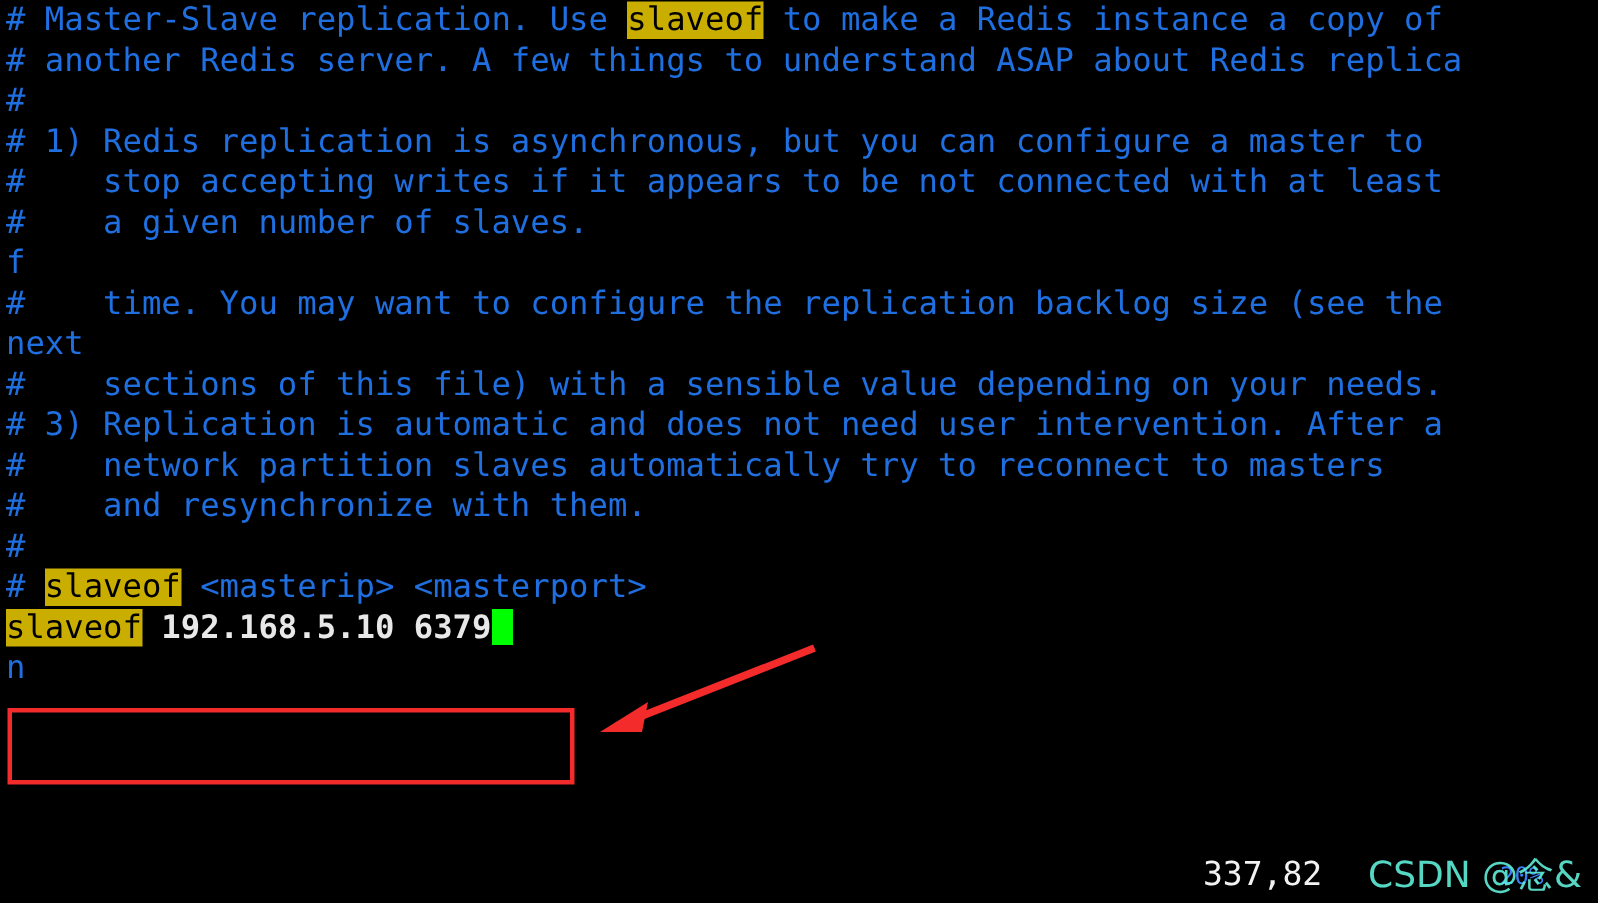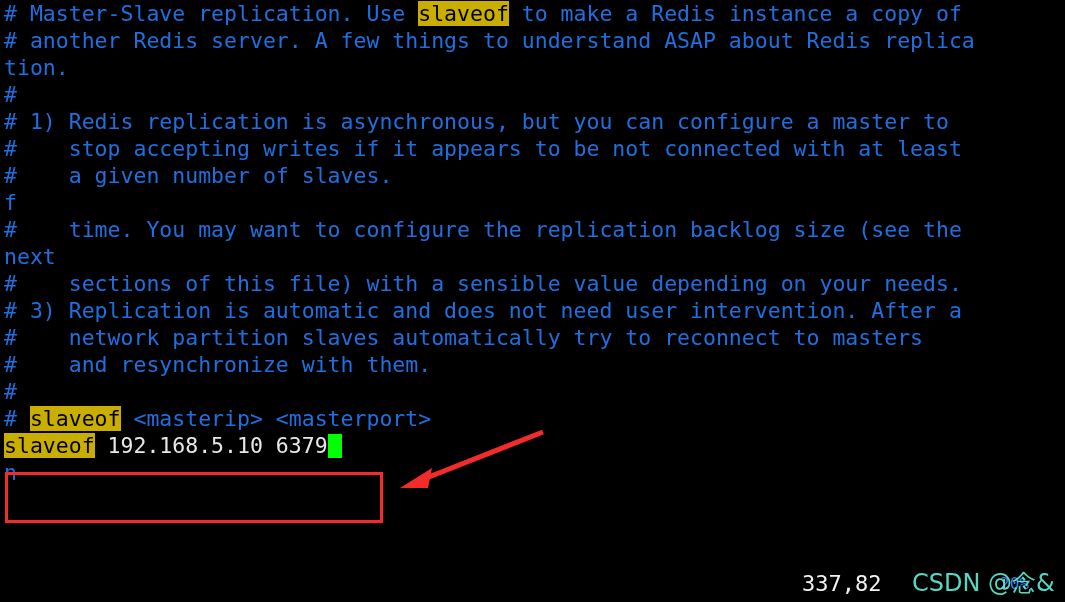--- a/index.html
+++ b/index.html
@@ -33,21 +33,21 @@
     height: 27px;
     line-height: 27px;
     font-size: 21.5px;
     letter-spacing: 0px;
     white-space: pre;
     color: #1f6fe0;
     padding-left: 4px;
     box-sizing: border-box;
   }
   .tok-comment { color: #1f6fe0; }
-  .tok-value   { color: #e8e8e8; }
+  .tok-value   { color: #e8e8e8; font-weight: bold; }
   .tok-hl {
     background: #c9ae00;
     color: #000000;
   }
   .cursor-block {
     display: inline-block;
     width: 14px;
     height: 24px;
     background: #00ff00;
     vertical-align: -5px;
@@ -120,21 +120,20 @@
   }
 </style>
 </head>
 <body>
 
 <div id="screen">
 
   <div id="terminal">
       <div class="trow"><span class="tok-comment"># Master-Slave replication. Use </span><span class="tok-hl">slaveof</span><span class="tok-comment"> to make a Redis instance a copy of</span></div>
       <div class="trow"><span class="tok-comment"># another Redis server. A few things to understand ASAP about Redis replica</span></div>
-      <div class="trow"><span class="tok-comment">tion.</span></div>
       <div class="trow"><span class="tok-comment">#</span></div>
       <div class="trow"><span class="tok-comment"># 1) Redis replication is asynchronous, but you can configure a master to</span></div>
       <div class="trow"><span class="tok-comment">#    stop accepting writes if it appears to be not connected with at least</span></div>
       <div class="trow"><span class="tok-comment">#    a given number of slaves.</span></div>
       <div class="trow"><span class="tok-comment">f</span></div>
       <div class="trow"><span class="tok-comment">#    time. You may want to configure the replication backlog size (see the</span></div>
       <div class="trow"><span class="tok-comment">next</span></div>
       <div class="trow"><span class="tok-comment">#    sections of this file) with a sensible value depending on your needs.</span></div>
       <div class="trow"><span class="tok-comment"># 3) Replication is automatic and does not need user intervention. After a</span></div>
       <div class="trow"><span class="tok-comment">#    network partition slaves automatically try to reconnect to masters</span></div>

